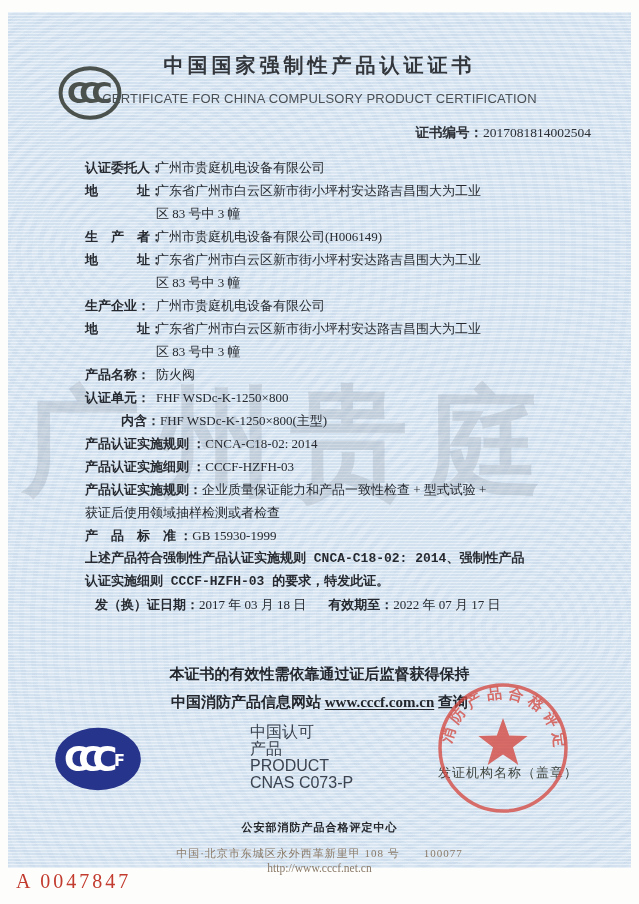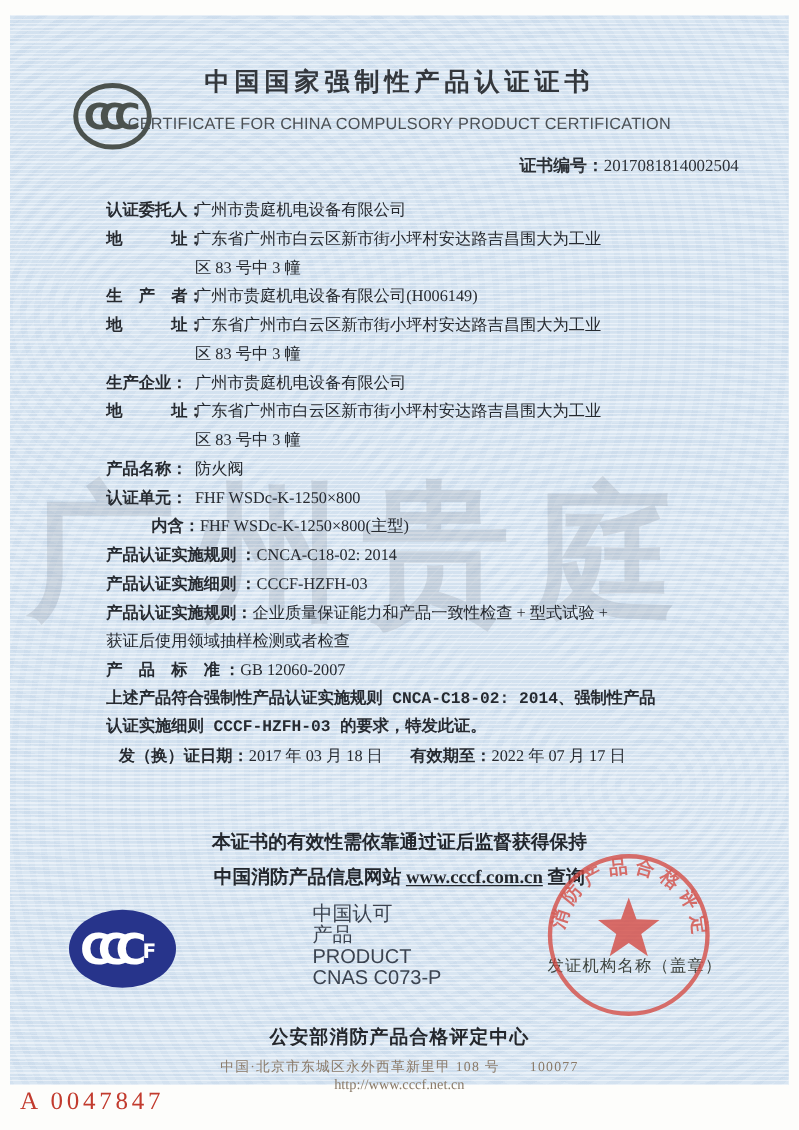--- a/index.html
+++ b/index.html
@@ -52,21 +52,21 @@
   .notice .url { text-decoration:underline; text-underline-offset:2px; }
   .cccf-logo { position:absolute; left:45px; top:714px; width:90px; height:66px; z-index:3; }
   .cnas-logo { position:absolute; left:140px; top:703px; width:92px; height:74px; z-index:3; }
   .accred { position:absolute; left:242px; top:711px; z-index:3;
             font-family:Liberation Sans, sans-serif;
             font-size:16px; line-height:17px; color:#3b4350; }
   .seal { position:absolute; left:425px; top:666px; width:140px; height:140px; z-index:5; opacity:.85; }
   .seal-caption { position:absolute; left:420px; top:752px; width:160px; z-index:4;
                   font-size:13px; color:#3f4540; text-align:center; letter-spacing:1px; }
   .issuer-name { position:absolute; left:0; right:0; top:808px; z-index:2; text-align:center;
-                 font-size:15px; font-weight:700; letter-spacing:1px; color:#24272c; }
+                 font-size:11px; font-weight:700; letter-spacing:1px; color:#24272c; }
   .issuer-addr { position:absolute; left:0; right:0; top:834px; z-index:2; text-align:center;
                  font-size:11px; color:#8a7a68; letter-spacing:1px; }
   .issuer-url  { position:absolute; left:0; right:0; top:850px; z-index:2; text-align:center;
                  font-size:11.5px; color:#8a7a68; }
   .serial { position:absolute; left:16px; top:870px; z-index:2;
             font-size:20px; letter-spacing:3px; color:#c23b2e; }
 </style>
 </head>
 <body>
 
@@ -99,21 +99,21 @@
       <div class="row"><span class="lbl f">生产企业：</span><span>广州市贵庭机电设备有限公司</span></div>
       <div class="row"><span class="lbl f">地　　　址：</span><span>广东省广州市白云区新市街小坪村安达路吉昌围大为工业</span></div>
       <div class="row cont"><span>区 83 号中 3 幢</span></div>
       <div class="row"><span class="lbl f">产品名称：</span><span>防火阀</span></div>
       <div class="row"><span class="lbl f">认证单元：</span><span>FHF WSDc-K-1250×800</span></div>
       <div class="row indent-incl"><span class="lbl">内含：</span><span>FHF WSDc-K-1250×800(主型)</span></div>
       <div class="row"><span class="lbl">产品认证实施规则 ：</span><span>CNCA-C18-02: 2014</span></div>
       <div class="row"><span class="lbl">产品认证实施细则 ：</span><span>CCCF-HZFH-03</span></div>
       <div class="row"><span class="lbl">产品认证实施规则：</span><span>企业质量保证能力和产品一致性检查 + 型式试验 +</span></div>
       <div class="row"><span>获证后使用领域抽样检测或者检查</span></div>
-      <div class="row"><span class="lbl">产　品　标　准 ：</span><span>GB 12060-2007</span></div>
+      <div class="row"><span class="lbl">产　品　标　准 ：</span><span>GB 15930-1999</span></div>
       <div class="row stmt">上述产品符合强制性产品认证实施规则 CNCA-C18-02: 2014、强制性产品</div>
       <div class="row stmt">认证实施细则 CCCF-HZFH-03 的要求，特发此证。</div>
       <div class="row date-row"><span class="lbl">发（换）证日期：</span><span>2017 年 03 月 18 日</span><span class="date-gap"></span><span class="lbl">有效期至：</span><span>2022 年 07 月 17 日</span></div>
     </div>
 
     <div class="notice">
       <div>本证书的有效性需依靠通过证后监督获得保持</div>
       <div><span>中国消防产品信息网站 </span><span class="url">www.cccf.com.cn</span><span> 查询</span></div>
     </div>
 

